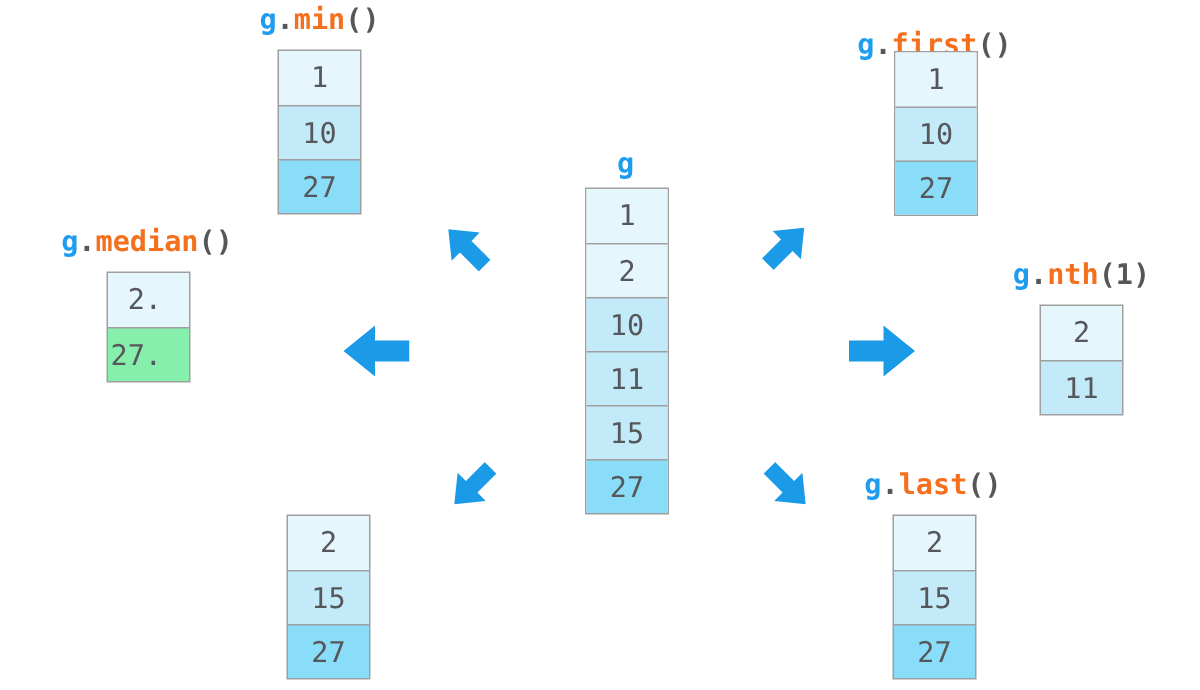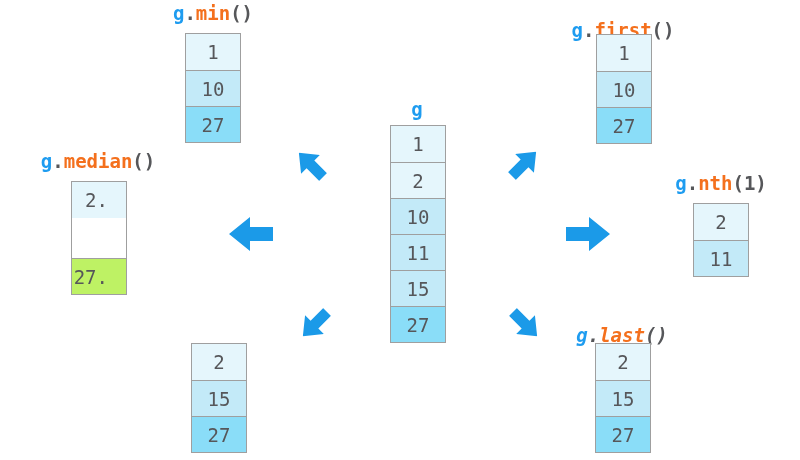--- a/index.html
+++ b/index.html
@@ -37,21 +37,21 @@
   .pos-min-label    { left:103px; top:2px;   }
   .pos-min-table    { left:185px; top:33px;  }
   .pos-first-label  { left:513px; top:19px;   }
   .pos-first-table  { left:596px; top:34px;  }
   .pos-median-label { left:-12px; top:150px; }
   .pos-median-table { left:71px;  top:181px; }
   .pos-nth-label    { left:611px; top:172px; }
   .pos-nth-table    { left:693px; top:203px; }
   .pos-max-label    { left:108px; top:312px; }
   .pos-max-table    { left:191px; top:343px; }
-  .pos-last-label   { left:512px; top:324px;font-style:italic; }
+  .pos-last-label   { left:512px; top:312px; }
   .pos-last-table   { left:595px; top:343px; }
 
   .arr-min    { left:289px; top:148px; transform:rotate(-135deg) scale(0.78); }
   .arr-median { left:229px; top:217px; transform:rotate(180deg); }
   .arr-max    { left:293px; top:307px; transform:rotate(135deg) scale(0.78); }
   .arr-first  { left:502px; top:147px; transform:rotate(-45deg) scale(0.78); }
   .arr-nth    { left:566px; top:217px; }
   .arr-last   { left:503px; top:307px; transform:rotate(45deg) scale(0.78); }
 </style>
 </head>
@@ -87,21 +87,21 @@
     <div class="cell" style="background: rgb(229, 246, 252);">1</div>
     <div class="cell" style="background: rgb(195, 234, 248);">10</div>
     <div class="cell" style="background: rgb(138, 221, 248);">27</div>
   </div>
 
   <div class="tbl-label pos-median-label">
     <span class="lbl-obj">g</span><span class="lbl-punct">.</span><span class="lbl-method">median</span><span class="lbl-punct">()</span>
   </div>
   <div class="tbl tbl-median pos-median-table">
     <div class="cell" style="background: rgb(229, 246, 252);">2.</div>
-    <div class="cell" style="background: #bef264; margin-top: 40px;">27.</div>
+    <div class="cell" style="background: #86efac;">27.</div>
   </div>
 
   <div class="tbl-label pos-nth-label">
     <span class="lbl-obj">g</span><span class="lbl-punct">.</span><span class="lbl-method">nth</span><span class="lbl-punct">(1)</span>
   </div>
   <div class="tbl pos-nth-table">
     <div class="cell" style="background: rgb(229, 246, 252);">2</div>
     <div class="cell" style="background: rgb(195, 234, 248);">11</div>
   </div>
 

